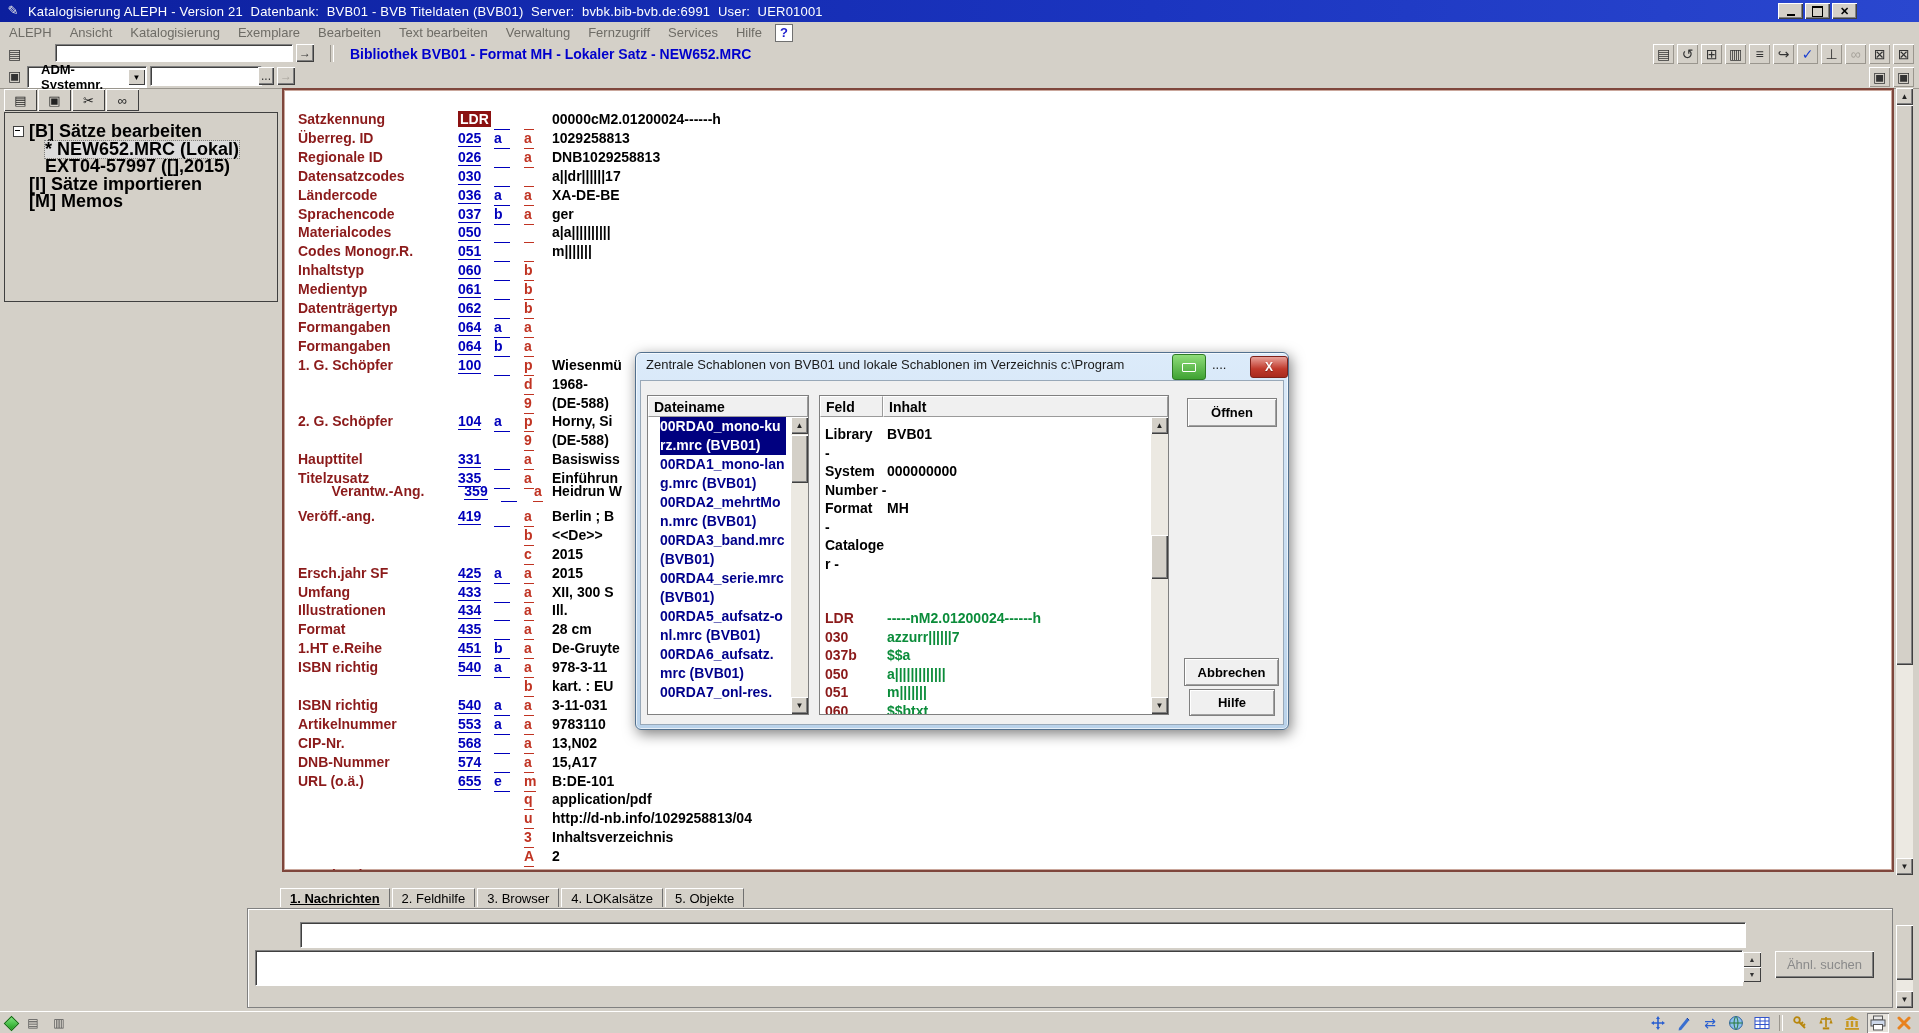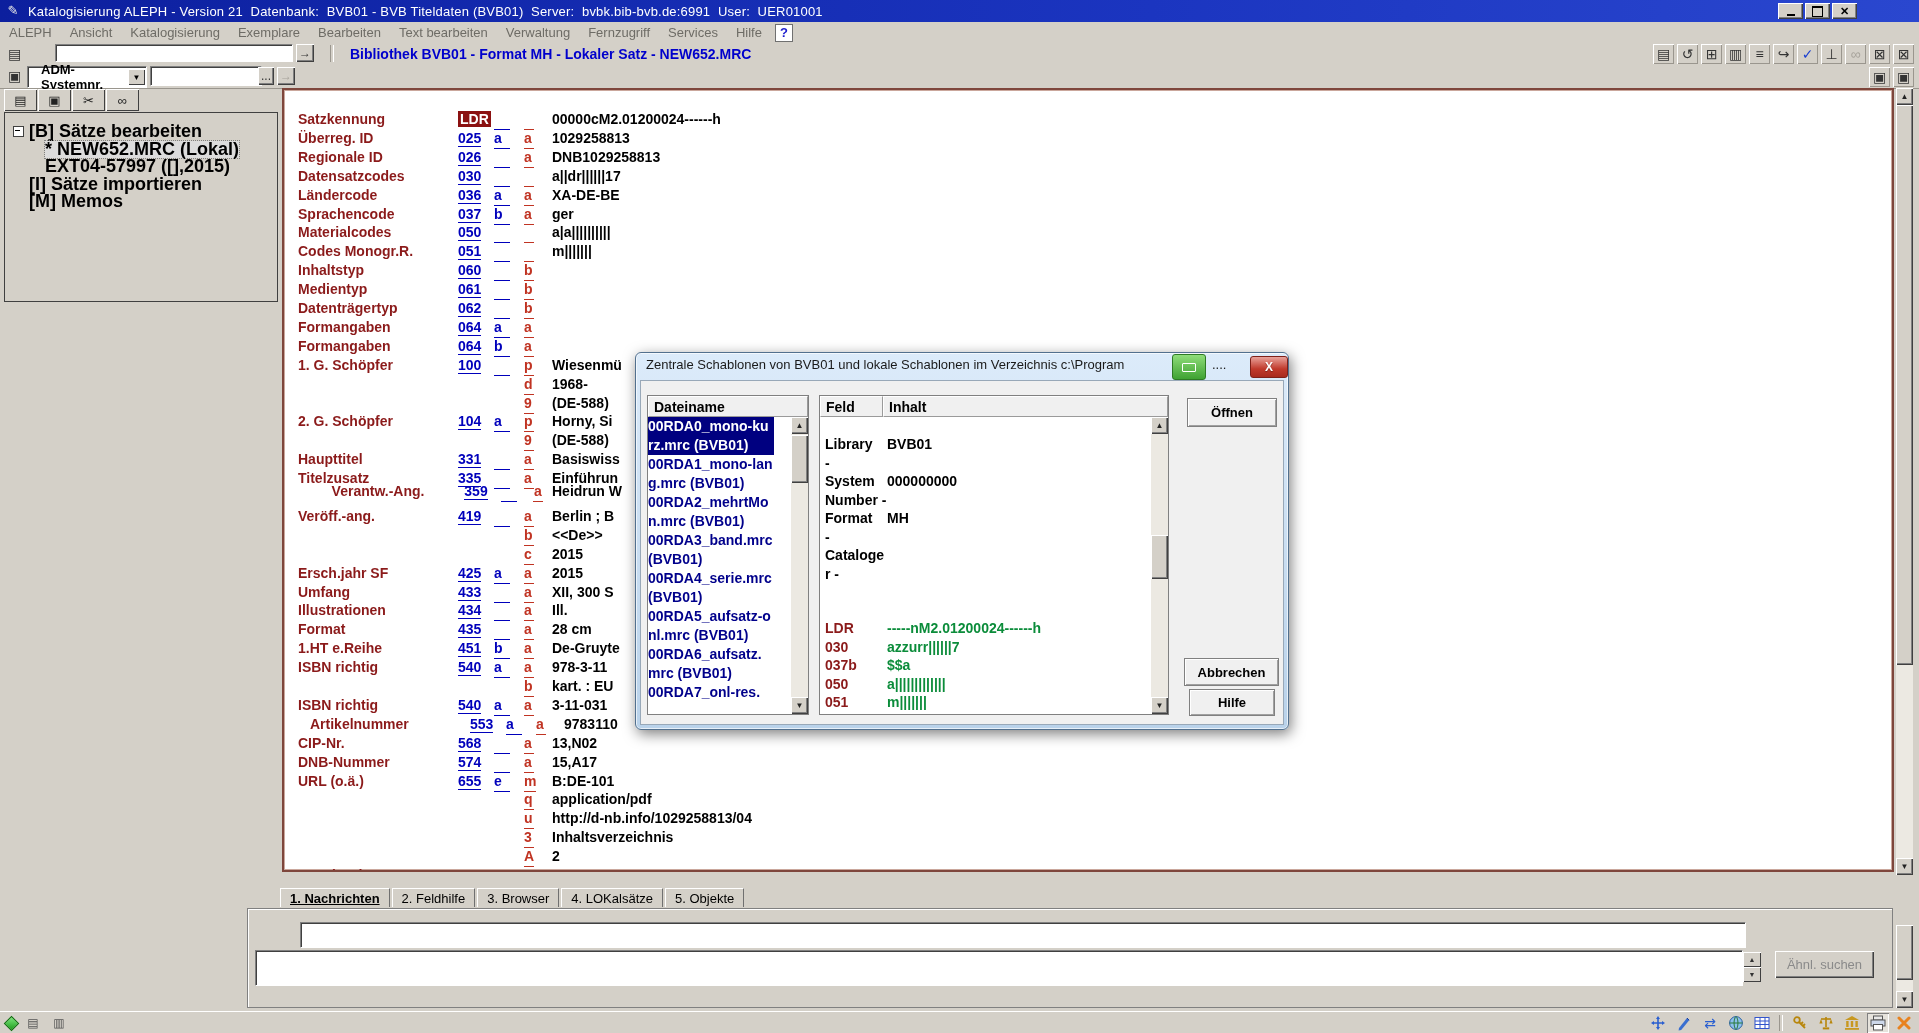--- a/index.html
+++ b/index.html
@@ -80,28 +80,28 @@
   .dlg-green{position:absolute;left:536px;top:1px;width:32px;height:24px;border-radius:3px;
     background:linear-gradient(#8fdd7a,#3fa232);border:1px solid #2e7a24;display:flex;align-items:center;justify-content:center;}
   .dlg-green span{display:block;width:12px;height:7px;border:1.5px solid #fff;border-radius:1px;}
   .dlg-close{position:absolute;left:614px;top:3px;width:36px;height:20px;border-radius:3px;
     background:linear-gradient(#e9a29a,#c0392b 60%,#a82a1e);border:1px solid #7e2018;
     color:#fff;font-weight:bold;font-size:12px;display:flex;align-items:center;justify-content:center;text-shadow:0 1px 1px #7e2018;}
   .dlg-body{position:absolute;left:4px;right:4px;top:27px;bottom:4px;background:#f0f0f0;border:1px solid #98a8b8;}
   .col-header{background:#f0f0f0;border:1px solid;border-color:#fff #9a9a9a #9a9a9a #fff;
     font-weight:bold;font-size:14px;height:21px;line-height:20px;box-sizing:border-box;padding-left:5px;}
   .file-list{position:absolute;left:6px;top:14px;width:162px;bottom:9px;border:1px solid #808080;background:#fff;box-sizing:border-box;}
-  .file-items{position:absolute;left:0;top:21px;right:17px;bottom:0;overflow:hidden;padding-left:0;}
+  .file-items{position:absolute;left:0;top:21px;right:17px;bottom:0;overflow:hidden;padding-left:12px;}
   .file-item{width:126px;font-size:14px;font-weight:bold;color:#00008b;line-height:19px;word-break:break-all;margin-bottom:0;}
   .file-item.selected{background:#000080;color:#fff;outline:1px dotted #fff;}
   .preview{position:absolute;left:178px;top:14px;width:350px;bottom:9px;border:1px solid #808080;background:#fff;box-sizing:border-box;}
   .pv-headers{display:flex;}
   .pv-headers .h-feld{width:63px;}
   .pv-headers .h-inhalt{flex:1;}
-  .pv-rows{position:absolute;left:0;top:21px;right:17px;bottom:0;overflow:hidden;padding-top:18px;}
+  .pv-rows{position:absolute;left:0;top:21px;right:17px;bottom:0;overflow:hidden;padding-top:8px;}
   .pv-row{display:flex;font-size:14px;font-weight:bold;line-height:18.5px;}
   .pv-field{width:62px;flex:none;padding-left:5px;word-wrap:break-word;color:#000;}
   .pv-row.marc .pv-field{color:#8b1a1a;}
   .pv-val{flex:1;color:#000;white-space:nowrap;}
   .pv-row.marc .pv-val{color:#0b8c3a;}
   .pv-spacer{height:36px;}
   .dlg-btn{position:absolute;background:#f0f0f0;border:1px solid #808080;
     box-shadow:inset 1px 1px 0 #fff,inset -1px -1px 0 #a0a0a0;
     font-size:13px;font-weight:bold;color:#000;display:flex;align-items:center;justify-content:center;
     font-family:"Liberation Sans",sans-serif;}
@@ -450,21 +450,21 @@
           <span class="rec-cell-sub"><span class="rec-sub-inner">b</span></span>
           <span class="rec-val">kart. : EU</span>
         </div>
         <div class="rec-row" style="top: 605.9px;">
           <span class="rec-label">ISBN richtig</span>
           <span class="rec-cell-tag"><span class="rec-tag-inner">540</span></span>
           <span class="rec-cell-ind"><span class="rec-ind-inner">a</span></span>
           <span class="rec-cell-sub"><span class="rec-sub-inner">a</span></span>
           <span class="rec-val">3-11-031</span>
         </div>
-        <div class="rec-row" style="top: 624.8px; margin-left: 12px;">
+        <div class="rec-row" style="top: 624.8px;">
           <span class="rec-label">Artikelnummer</span>
           <span class="rec-cell-tag"><span class="rec-tag-inner">553</span></span>
           <span class="rec-cell-ind"><span class="rec-ind-inner">a</span></span>
           <span class="rec-cell-sub"><span class="rec-sub-inner">a</span></span>
           <span class="rec-val">9783110</span>
         </div>
         <div class="rec-row" style="top: 643.7px;">
           <span class="rec-label">CIP-Nr.</span>
           <span class="rec-cell-tag"><span class="rec-tag-inner">568</span></span>
           <span class="rec-cell-ind"><span class="rec-ind-inner">&nbsp;</span></span>

